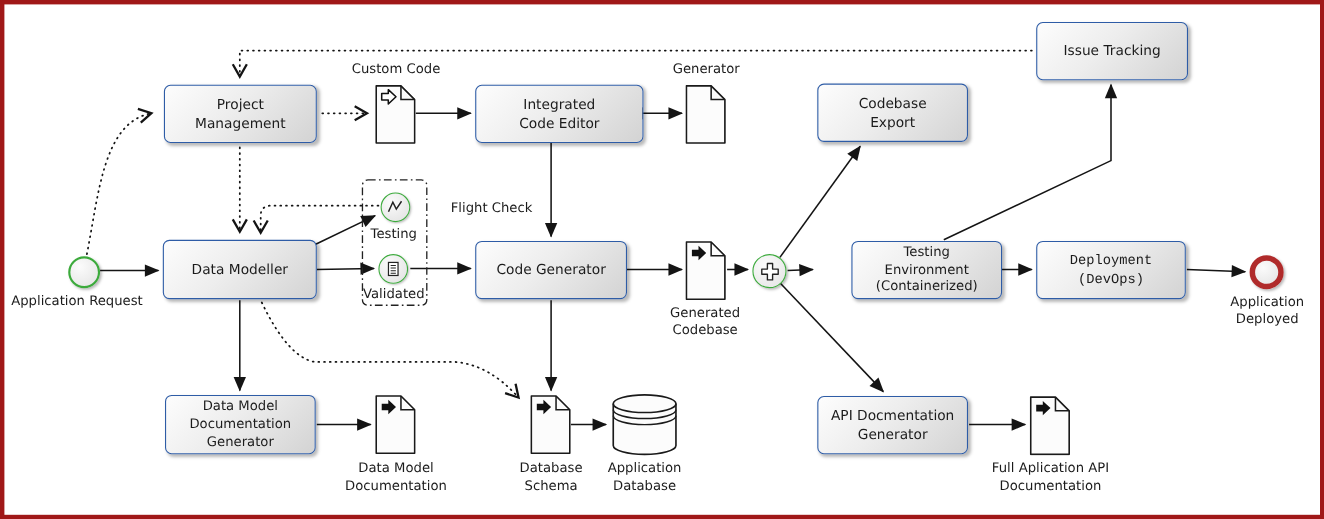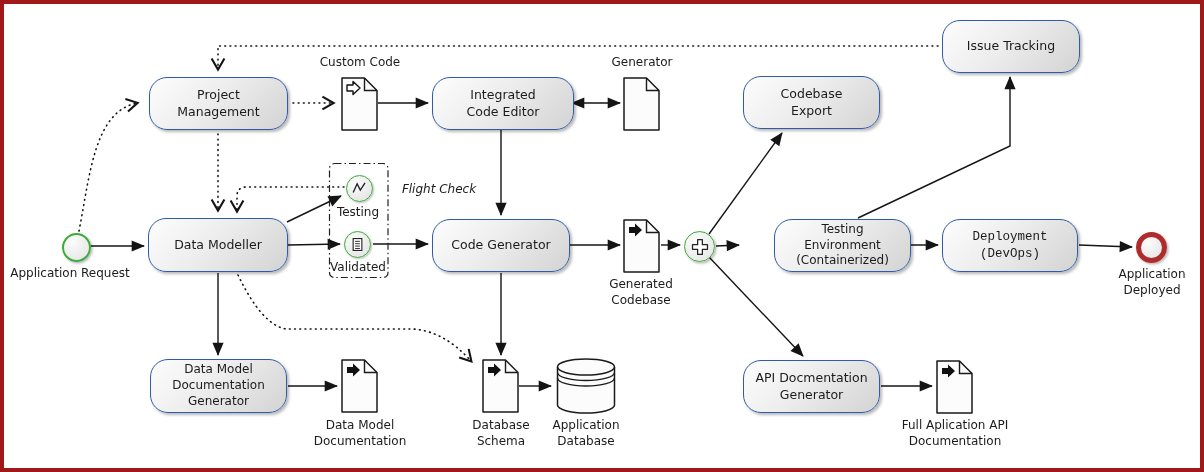--- a/index.html
+++ b/index.html
@@ -3,21 +3,21 @@
 <meta charset="utf-8">
 <style>
   html,body{margin:0;padding:0;background:#fff;}
   .canvas{
     position:relative;width:1204px;height:472px;background:#ffffff;overflow:hidden;
     font-family:"DejaVu Sans","Liberation Sans",sans-serif;color:#1b1b1b;
   }
   .frame{position:absolute;inset:0;border:4px solid #a01818;pointer-events:none;}
   .wires{position:absolute;left:0;top:0;}
   .task{
-    position:absolute;border:1.5px solid #2e5ca6;border-radius:18px;
+    position:absolute;border:1.5px solid #2e5ca6;border-radius:6px;
     background:linear-gradient(135deg,#fdfdfd 0%,#ededed 45%,#d3d3d3 100%);
     box-shadow:2px 2px 3px rgba(0,0,0,0.28);
     display:flex;align-items:center;justify-content:center;text-align:center;
     font-size:12.5px;line-height:1.32;white-space:pre-line;box-sizing:border-box;
   }
   .event{
     position:absolute;border-radius:50%;box-sizing:border-box;
     background:radial-gradient(circle at 35% 30%,#fbfbfb 0%,#e3e3e3 100%);
     box-shadow:1.5px 1.5px 2.5px rgba(0,0,0,0.28);
   }
@@ -27,21 +27,21 @@
   .mini{
     position:absolute;border-radius:50%;border:1.8px solid #3caa3c;box-sizing:border-box;
     background:radial-gradient(circle at 35% 30%,#fbfbfb 0%,#e0e0e0 100%);
     box-shadow:1px 1px 2px rgba(0,0,0,0.25);
     display:flex;align-items:center;justify-content:center;
   }
   .node{position:absolute;}
   .lbl{
     position:absolute;font-size:12px;line-height:1.32;text-align:center;white-space:pre-line;
   }
-  .lbl-left{text-align:center;font-style:italic;}
+  .lbl-left{text-align:right;}
 </style>
 </head>
 <body>
 
 <div class="canvas">
 
   <svg class="wires" width="1204" height="472" viewBox="0 0 1204 472">
     <defs>
       <marker id="arrow" markerWidth="11" markerHeight="9" refX="9.3" refY="4.5" orient="auto-start-reverse">
         <path d="M0.5,0.5 L10,4.5 L0.5,8.5 Z" fill="#141414"></path>
@@ -83,21 +83,21 @@
       <path d="M218,134 L218,210" marker-end="url(#oarrow)"></path>
       <path d="M344,187 L245,187 Q237,188 237,196 L237,211" marker-end="url(#oarrow)"></path>
       <path d="M238,275 Q262,325 286,329 L413,329 Q444,331 471,361" marker-end="url(#oarrow)"></path>
     </g>
 
     <rect x="329.5" y="163.5" width="58.5" height="114" rx="5" fill="none" stroke="#222" stroke-width="1.2" stroke-dasharray="7 3 1.5 3"></rect>
   </svg>
 
   <div class="task" style="left:149px;top:77px;width:139px;height:53px;">Project
 Management</div>
-  <div class="task" style="left:432px;top:77px;width:142px;height:53px;">Integrated
+  <div class="task" style="left:432px;top:77px;width:153px;height:53px;">Integrated
 Code Editor</div>
   <div class="task" style="left:432px;top:219px;width:138px;height:53px;">Code Generator</div>
   <div class="task" style="left:148px;top:218px;width:140px;height:54px;">Data Modeller</div>
   <div class="task" style="left:743px;top:76px;width:137px;height:53px;">Codebase
 Export</div>
   <div class="task" style="left:774px;top:219px;width:137px;height:53px;font-size:12px;">Testing
 Environment
 (Containerized)</div>
   <div class="task" style="left:942px;top:219px;width:136px;height:53px;font-family:Liberation Mono, monospace;">Deployment
 (DevOps)</div>

